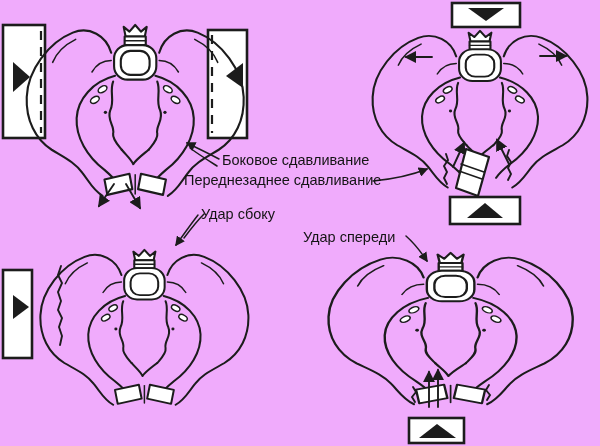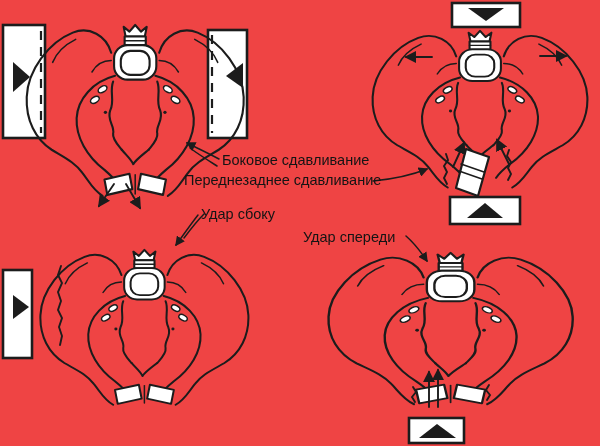--- a/index.html
+++ b/index.html
@@ -1,16 +1,16 @@
 <!DOCTYPE html>
 <html><head>
 <meta charset="utf-8">
 <style>
   html,body{margin:0;padding:0;background:#ffffff;}
-  #stage{position:relative;width:600px;height:446px;background:#ef4444;overflow:hidden;}
+  #stage{position:relative;width:600px;height:446px;background:#f0abfc;overflow:hidden;}
   svg{display:block;}
   .ink{stroke:#1c1c1c;fill:none;stroke-width:2.2;stroke-linecap:round;stroke-linejoin:round;}
   .thin{stroke-width:1.6;}
   .arrowline{stroke:#1c1c1c;fill:none;stroke-width:1.9;stroke-linecap:round;}
   .leader{stroke:#1c1c1c;fill:none;stroke-width:1.5;stroke-linecap:round;}
   .fillw{fill:#ffffff;}
   .solid{fill:#1c1c1c;stroke:none;}
   .plate{stroke:#1c1c1c;fill:#ffffff;stroke-width:2.6;}
   .dash{stroke:#1c1c1c;stroke-width:2.2;stroke-dasharray:9 7;fill:none;}
   .lbl{font-family:"Liberation Sans",sans-serif;font-size:14.5px;fill:#141414;}

